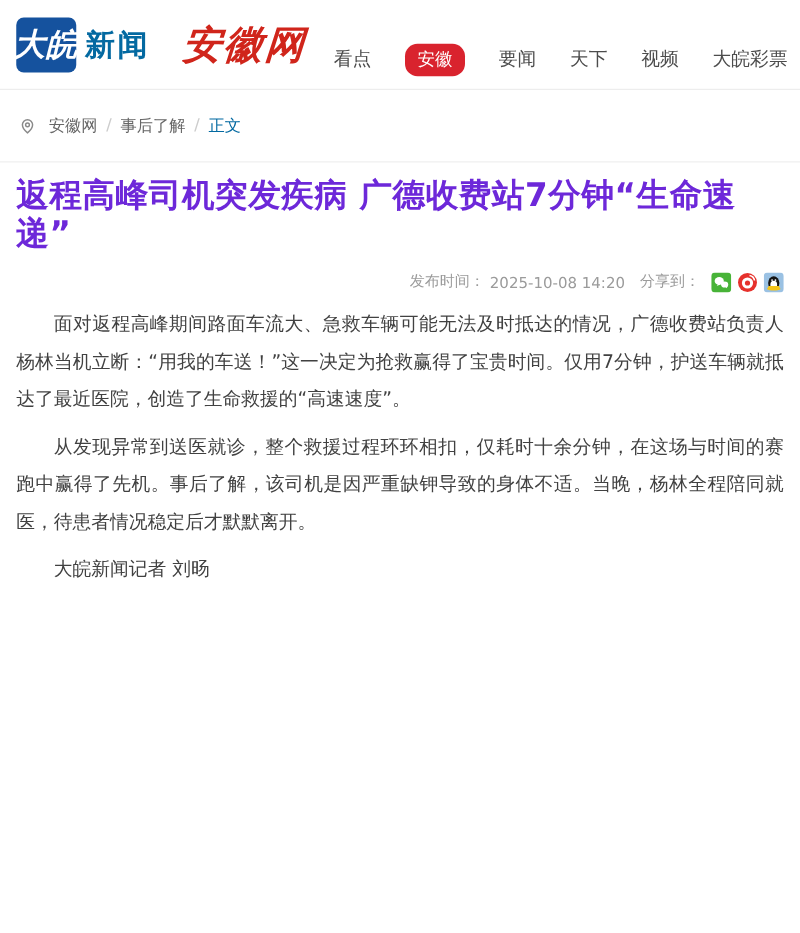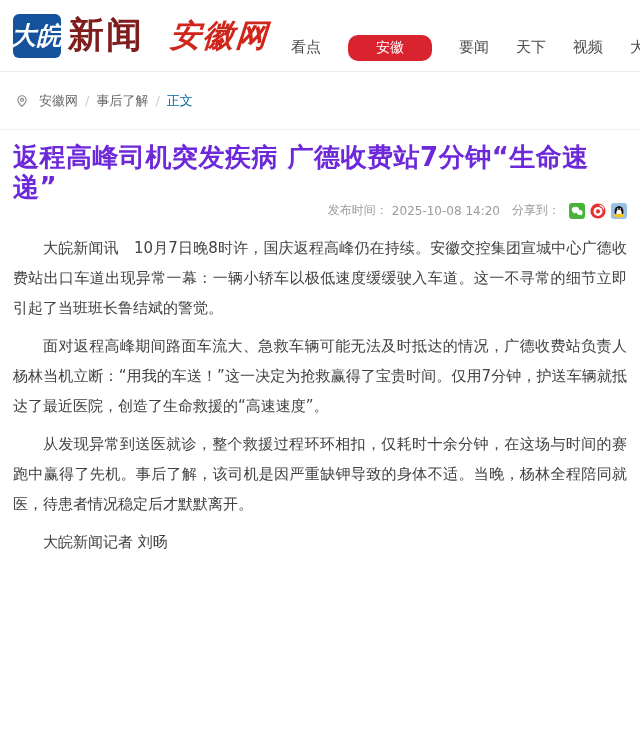--- a/index.html
+++ b/index.html
@@ -18,39 +18,39 @@
   }
   .logo-box {
     flex:0 0 auto;
     width:48px; height:44px;
     background:#15529e; border-radius:6px;
     color:#ffffff; font-size:25px; font-weight:bold; font-style:italic;
     display:flex; align-items:center; justify-content:center;
     letter-spacing:1px;
   }
   .brand-suffix {
-    font-size:36px; font-weight:900; color:#7f1d1d;
+    font-size:24px; font-weight:900; color:#0369a1;
     margin-left:7px; letter-spacing:2px;
   }
   .logo-divider {
     width:1px; height:36px; background:#dcdcdc; margin:0 14px 0 12px;
   }
   .site-name {
     color:#d0251b; font-size:31px; font-weight:bold; font-style:italic;
     transform:skewX(-4deg); letter-spacing:2px;
   }
 
   .nav {
     display:flex; align-items:center; margin-left:22px;
     font-size:15px; color:#4c4c4c;
   }
   .nav-item { margin-right:27px; cursor:pointer; flex:0 0 auto;margin-top:24px; }
   .nav-item.active {
     background:#d9232e; color:#ffffff;
-    padding:4px 28px; border-radius:10px; font-size:14px;
+    padding:4px 10px; border-radius:10px; font-size:14px;
   }
 
   
   .breadcrumb {
     display:flex; align-items:center;
     height:57px; padding:0 15px;
     border-bottom:1px solid #f0f0f0;
     font-size:13px; color:#666666;
   }
   .crumb-pin { display:inline-flex; margin-right:8px; }
@@ -59,21 +59,21 @@
   .crumb-current { color:#0369a1; }
 
   
   .article { padding:12px 13px 0 13px; }
   .article-title {
     margin:0; font-size:26px; line-height:30px;
     font-weight:bold; color:#6d28d9; letter-spacing:0.5px;
   }
   .meta-row {
     display:flex; justify-content:flex-end; align-items:center;
-    font-size:12px; color:#9b9b9b;
+    margin-top:15px; font-size:12px; color:#9b9b9b;
   }
   .meta-row .meta-text { margin-right:4px; }
   .share-icon { display:inline-flex; width:16px; height:16px; margin-left:5px; cursor:pointer; }
   .share-icon svg { width:16px; height:16px; }
 
   .article-body { margin-top:10px; }
   .article-body p {
     font-size:15px; line-height:30px; color:#414141;
     margin:0 0 8px 0; text-indent:2em; text-align:justify;
   }
@@ -146,18 +146,17 @@
         <ellipse cx="10" cy="10.5" rx="5.6" ry="6.8" fill="#141414"></ellipse>
         <ellipse cx="10" cy="12.5" rx="3.4" ry="4.2" fill="#ffffff"></ellipse>
         <path d="M3.2 16.4 c2.4 2.2 11.2 2.2 13.6 0 l-1.8 -2.8 H5 Z" fill="#f5c518"></path>
         <circle cx="8.3" cy="7.6" r="0.9" fill="#ffffff"></circle>
         <circle cx="11.7" cy="7.6" r="0.9" fill="#ffffff"></circle>
       </svg>
     </span>
   </div>
 
   <div class="article-body">
-    <p class="first">大皖新闻讯　10月7日晚8时许，国庆返程高峰仍在持续。安徽交控集团宣城中心广德收费站出口车道出现异常一幕：一辆小轿车以极低速度缓缓驶入车道。这一不寻常的细节立即引起了当班班长鲁结斌的警觉。</p>
     <p>面对返程高峰期间路面车流大、急救车辆可能无法及时抵达的情况，广德收费站负责人杨林当机立断：“用我的车送！”这一决定为抢救赢得了宝贵时间。仅用7分钟，护送车辆就抵达了最近医院，创造了生命救援的“高速速度”。</p>
     <p>从发现异常到送医就诊，整个救援过程环环相扣，仅耗时十余分钟，在这场与时间的赛跑中赢得了先机。事后了解，该司机是因严重缺钾导致的身体不适。当晚，杨林全程陪同就医，待患者情况稳定后才默默离开。</p>
     <p class="byline">大皖新闻记者 刘旸</p>
   </div>
 </div>
 
 </body></html>

